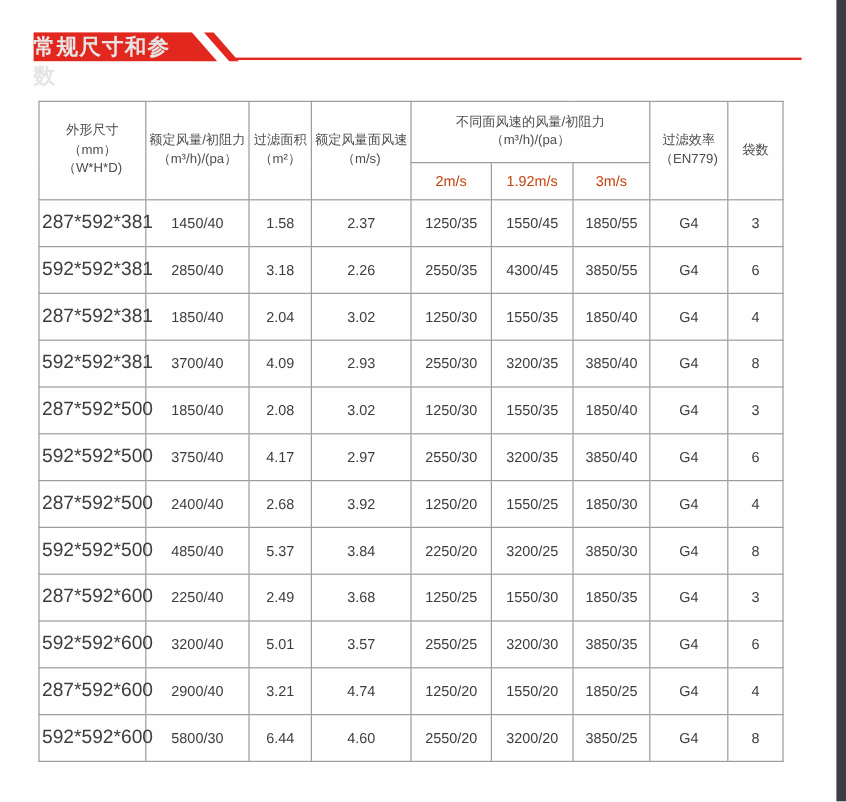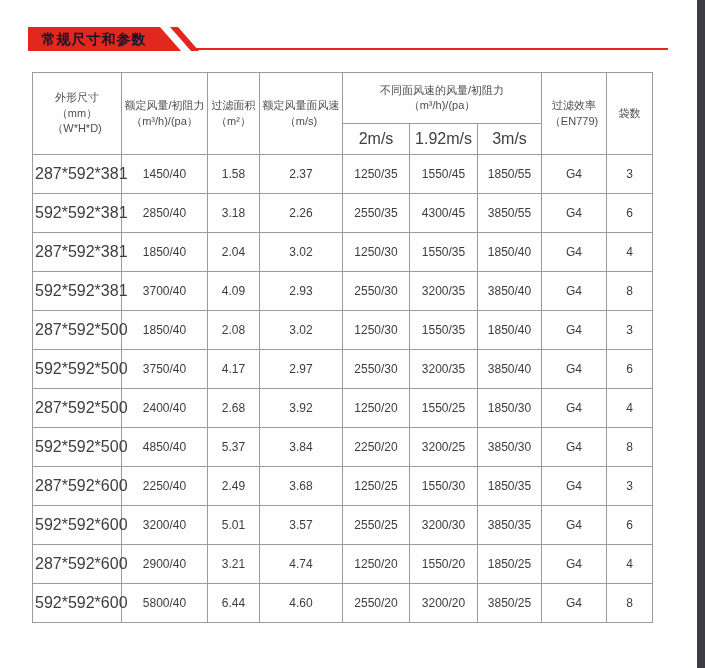--- a/index.html
+++ b/index.html
@@ -20,25 +20,24 @@
     top:0; right:0;
     width:8px; height:100%;
     background:var(--sidebar,#3b3e43);
   }
   
   .banner-block {
     position:absolute;
     left:28px; top:27px;
     width:132px; height:24px;
     background:var(--accent,#e2281e);
-    color:#0f172a;
-    font-size:14px;
+    color:#e5e5e5;
+    font-size:18px;
     font-weight:bold;
     line-height:24px;
-    text-align:center;
     letter-spacing:1px;
   }
   .banner-tri {
     position:absolute;
     left:160px; top:27px;
     width:0; height:0;
     border-bottom:24px solid var(--accent,#e2281e);
     border-right:21px solid transparent;
   }
   .banner-stripe {
@@ -51,41 +50,41 @@
   }
   .banner-line {
     position:absolute;
     left:196px; top:48px;
     width:472px; height:2px;
     background:var(--accent,#e2281e);
   }
   
   .spec-table {
     position:absolute;
-    left:32px; top:72px;
+    left:32px; top:84px;
     width:620px;
     border-collapse:collapse;
     table-layout:fixed;
     border-radius:26px;
   }
   .spec-table th, .spec-table td {
     border:1px solid #9c9c9c;
     text-align:center;
     vertical-align:middle;
     padding:0 2px;
     background:#fefefe;
   }
   .spec-table th {
     font-weight:normal;
     font-size:11px;
     color:#4d4d4d;
     line-height:1.4;
   }
   .spec-table thead tr.h1 th { height:50px; }
-  .spec-table thead tr.h2 th { height:30px; font-size:16px; color:#404040; }
+  .spec-table thead tr.h2 th { height:30px; font-size:12px; color:#c2410c; }
   .spec-table thead th[rowspan] { height:81px; }
   .spec-table tbody td {
     height:38px;
     font-size:12px;
     color:#3d3d3d;
   }
   .spec-table tbody td.c0 { font-size:16px; }
   .hdr-line { display:block; }
 </style>
 </head>
@@ -265,21 +264,21 @@
           <td class="c2">3.21</td>
           <td class="c3">4.74</td>
           <td class="c4">1250/20</td>
           <td class="c5">1550/20</td>
           <td class="c6">1850/25</td>
           <td class="c7">G4</td>
           <td class="c8">4</td>
         </tr>
         <tr>
           <td class="c0">592*592*600</td>
-          <td class="c1">5800/40</td>
+          <td class="c1">5800/30</td>
           <td class="c2">6.44</td>
           <td class="c3">4.60</td>
           <td class="c4">2550/20</td>
           <td class="c5">3200/20</td>
           <td class="c6">3850/25</td>
           <td class="c7">G4</td>
           <td class="c8">8</td>
         </tr>
       </tbody>
   </table>

